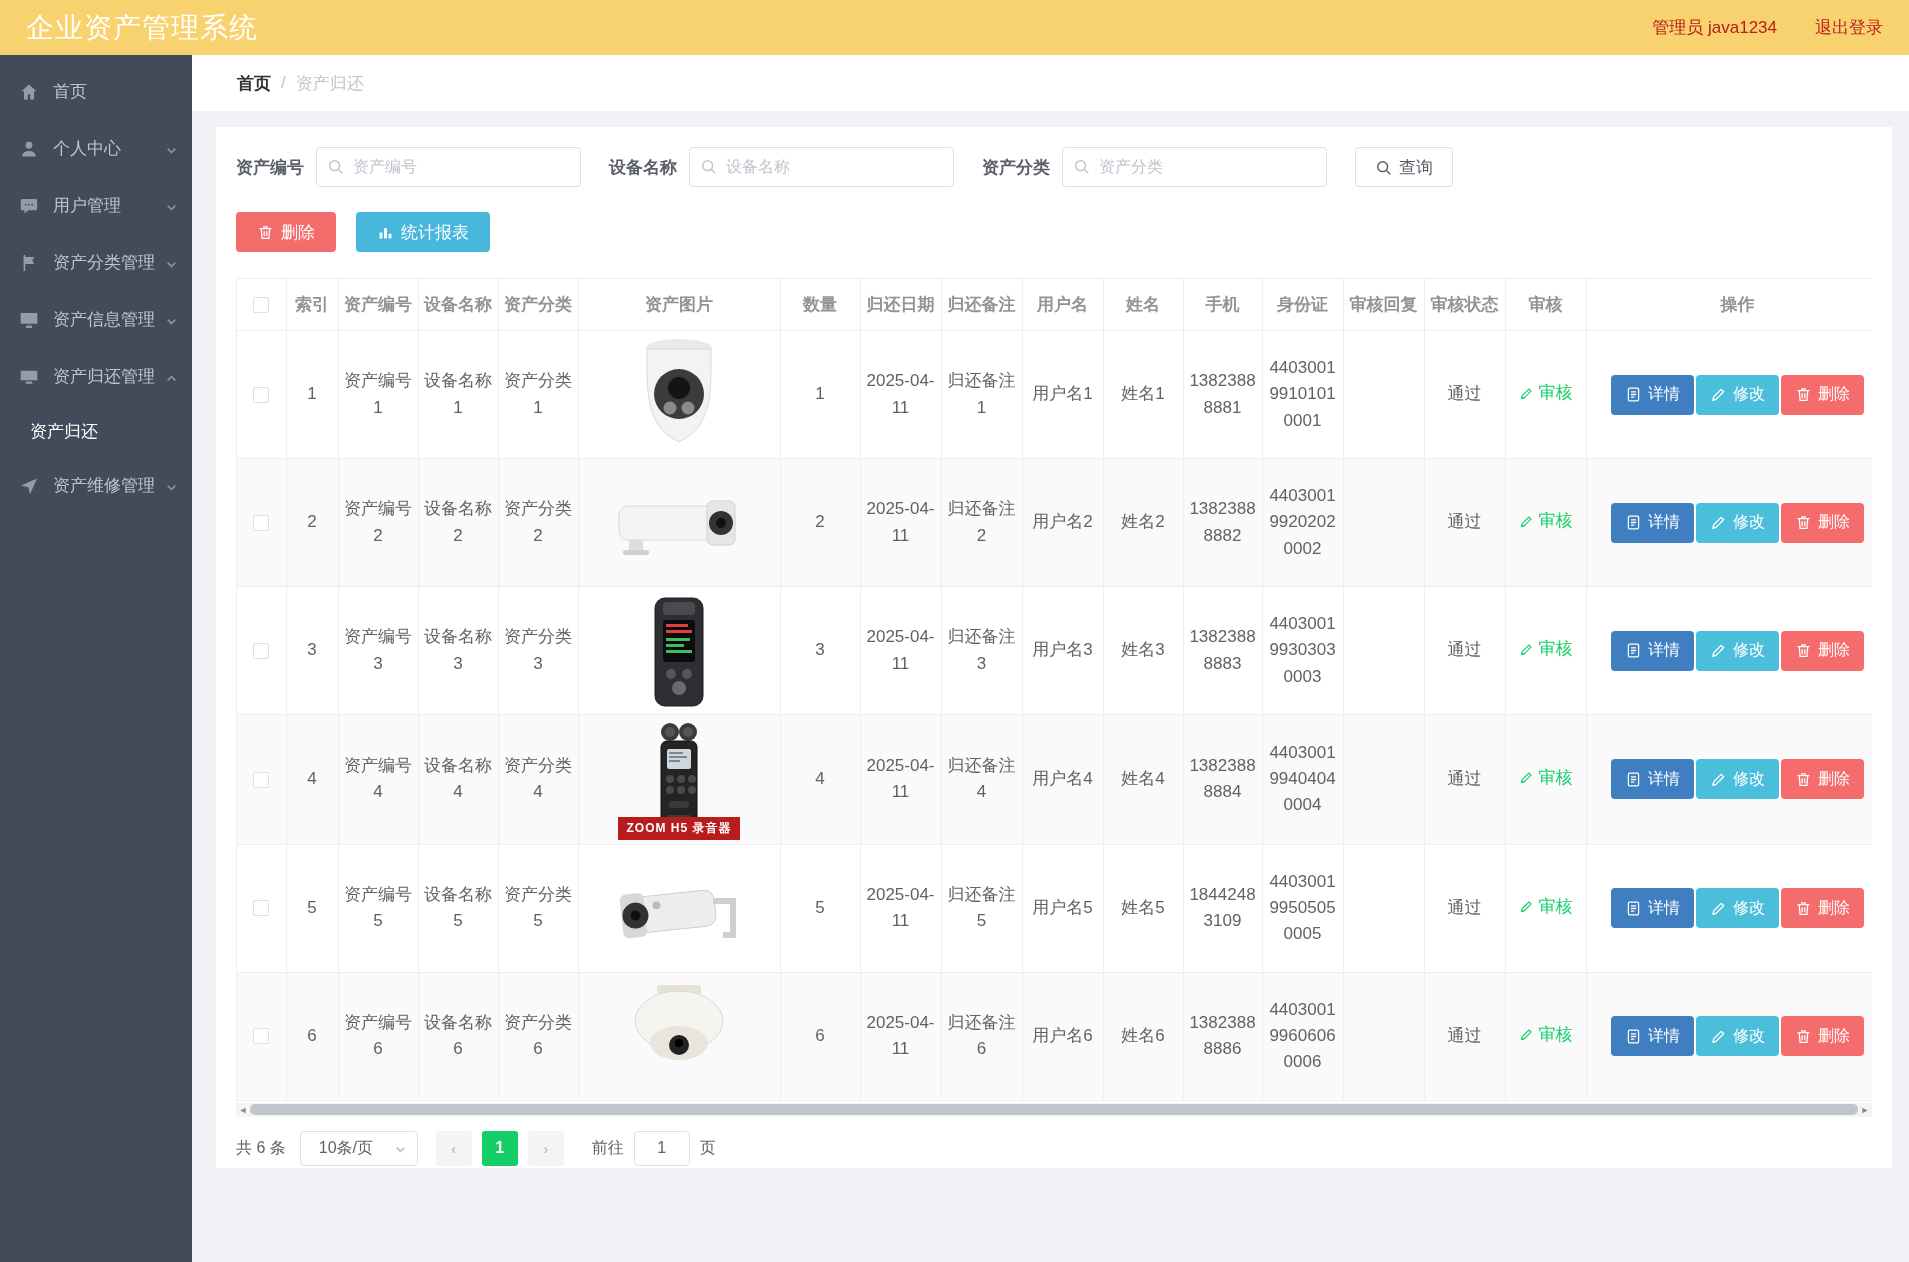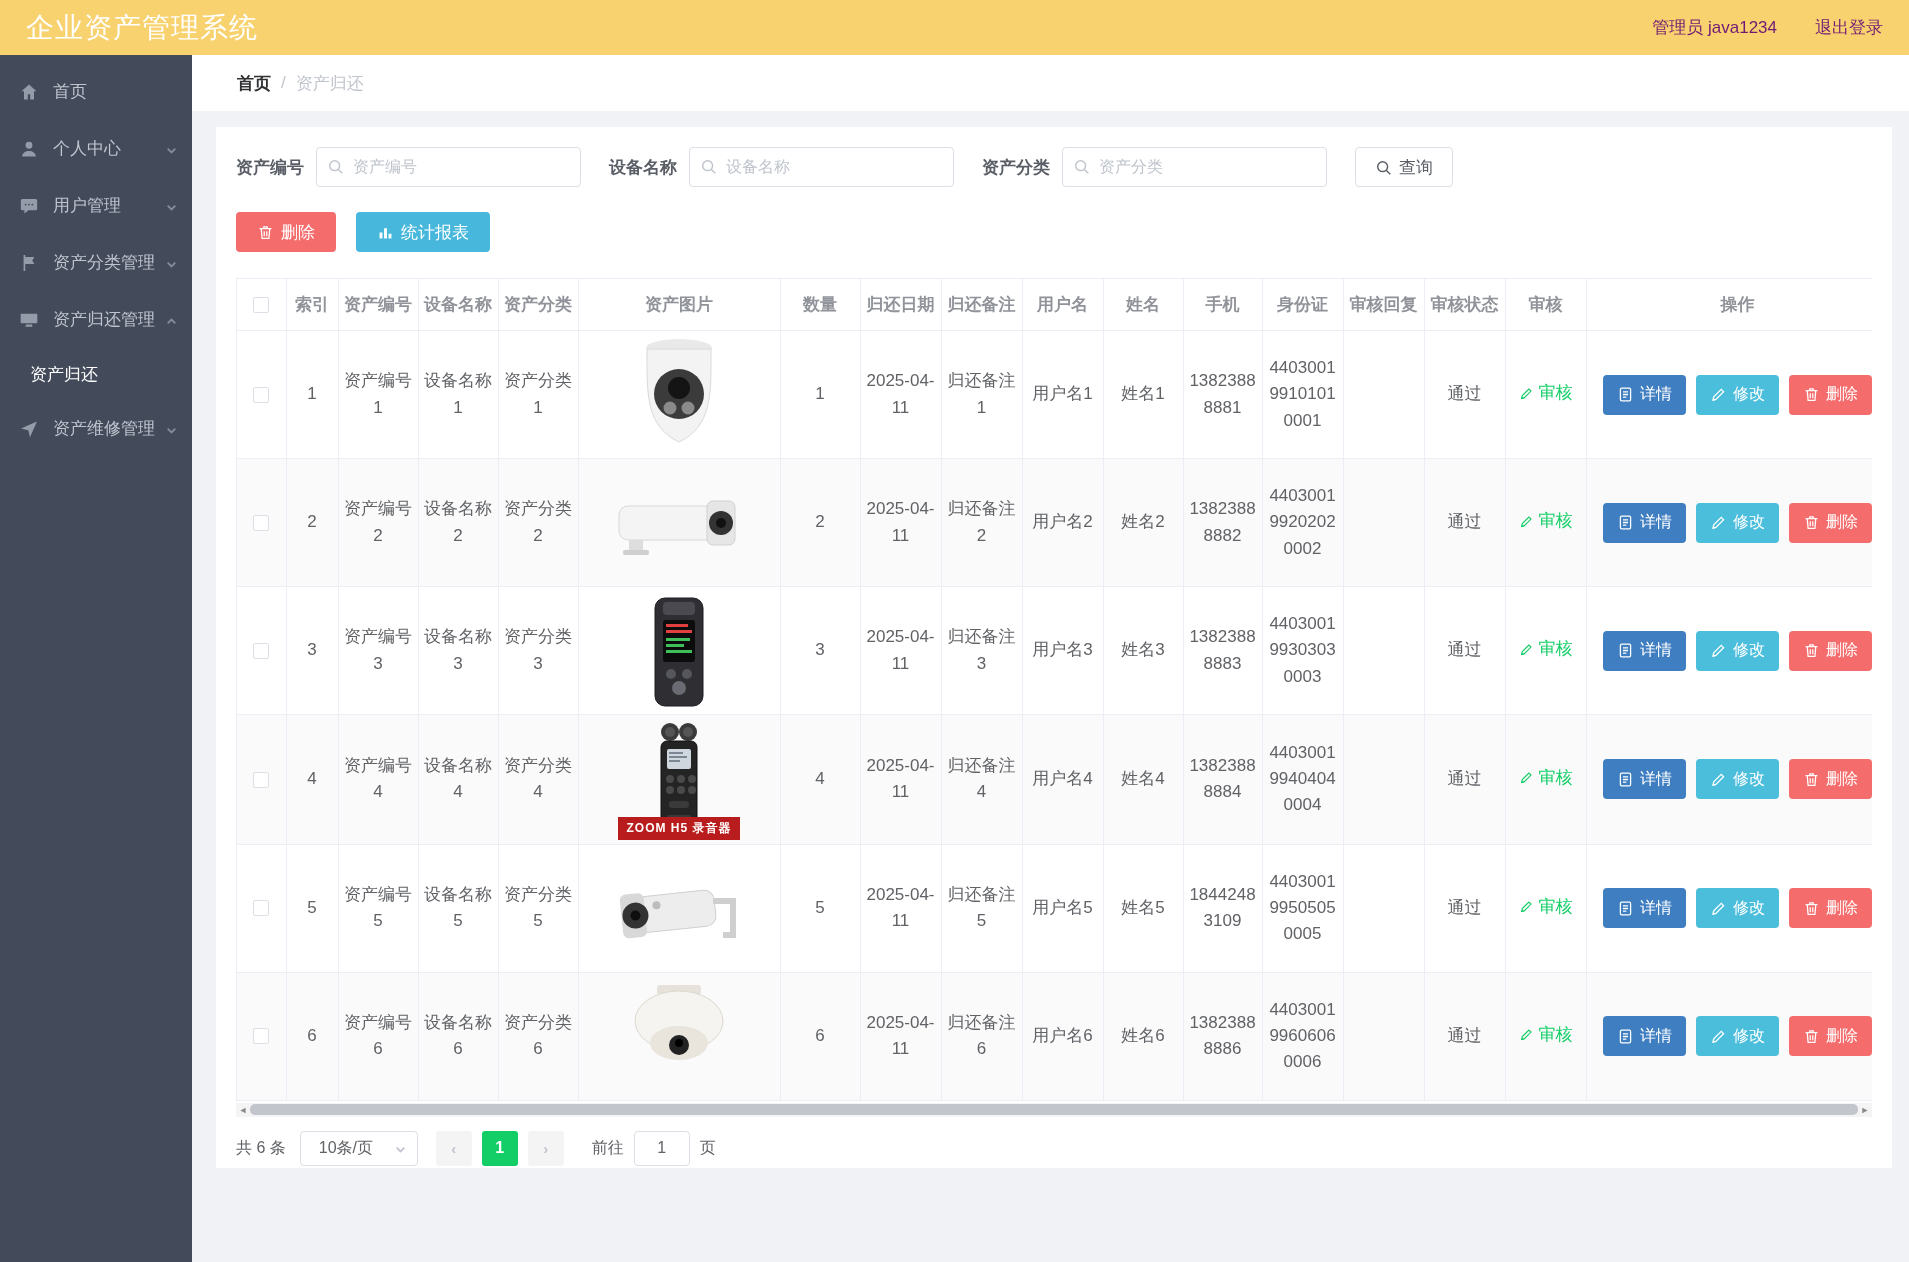--- a/index.html
+++ b/index.html
@@ -7,21 +7,21 @@
   body {
     width:1909px; height:1262px; overflow:hidden;
     background:#F0F2F5;
     font-family:"Liberation Sans","DejaVu Sans",sans-serif;
     color:#606266;
   }
   
   .topbar{position:absolute;top:0;left:0;width:1909px;height:55px;background:#F8D26E;
     display:flex;align-items:center;justify-content:space-between;padding:0 26px;z-index:20}
   .topbar-title{color:#fff;font-size:28px;font-weight:normal;letter-spacing:1px}
-  .topbar-right{display:flex;gap:38px;color:#701a75;font-size:17px}
+  .topbar-right{display:flex;gap:38px;color:#b91c1c;font-size:17px}
   .topbar-right span{cursor:pointer}
   
   .sidebar{position:absolute;top:55px;left:0;bottom:0;width:192px;background:#434A5A;padding-top:8px}
   .menu-item{height:57px;display:flex;align-items:center;padding:0 14px 0 18px;
     color:#BFC4CE;font-size:17px;cursor:pointer}
   .mi-icon{width:22px;height:22px;margin-right:13px;display:flex;align-items:center;justify-content:center;color:#959CA9}
   .mi-icon svg{width:20px;height:20px;fill:currentColor}
   .mi-label{flex:1}
   .chev{width:13px;height:13px;color:#868D9B}
   .chev svg{width:13px;height:13px;stroke:currentColor;fill:none;stroke-width:1.6}
@@ -60,21 +60,21 @@
   td{height:128px;font-size:17px;color:#606266;text-align:center;vertical-align:middle;
     border-bottom:1px solid #EBEEF5;border-right:1px solid #EBEEF5;padding:4px;line-height:1.55;word-break:break-all}
   tbody tr:nth-child(even){background:#FAFAFA}
   .cb{display:inline-block;width:16px;height:16px;border:1px solid #DCDFE6;border-radius:2px;background:#fff;cursor:pointer;vertical-align:middle}
   .img-wrap{position:relative;display:flex;flex-direction:column;align-items:center;justify-content:center}
   .img-wrap svg{display:block}
   .img-caption{margin-top:-20px;background:#b91c1c;color:#fff;font-size:12px;font-weight:bold;
     padding:2px 8px;letter-spacing:1px;white-space:nowrap;z-index:2}
   .audit-link{display:inline-flex;align-items:center;gap:5px;color:#13CE66;cursor:pointer;font-size:17px}
   .audit-link .ic{width:15px;height:15px}
-  .row-actions{display:flex;align-items:flex-end;justify-content:center;gap:10px}
+  .row-actions{display:flex;align-items:flex-end;justify-content:center;gap:2px}
   .btn-sm{height:40px;padding:0 13px;font-size:16px;gap:6px}
   .btn-detail{background:#3E7EC1;color:#fff}
   .btn-edit{background:#4BBEDC;color:#fff}
   .btn-del{background:#F56C6C;color:#fff}
   
   .hscroll{margin-top:2px;height:14px;background:#F4F4F4;display:flex;align-items:center;position:relative}
   .hs-arrow{width:14px;height:14px;display:flex;align-items:center;justify-content:center;color:#8A8A8A;font-size:9px;cursor:pointer}
   .hs-thumb{flex:1;height:11px;background:#C2C6CC;border-radius:5px;cursor:pointer}
   
   .pagination{margin-top:14px;display:flex;align-items:center;font-size:16px;color:#606266}
@@ -135,20 +135,32 @@
           <path d="M2.5 4.2L6 7.8l3.5-3.6"></path>
         </svg></span>
   </div>
   <div class="menu-item">
     <span class="mi-icon">
       <svg viewBox="0 0 24 24">
           <path d="M5.5 2.5v19h2v-8.3h11l-2.6-4.2 2.6-4.2H7.5V2.5z"></path>
         </svg>
       </span>
     <span class="mi-label">资产分类管理</span>
+    <span class="chev"><svg viewBox="0 0 12 12">
+          <path d="M2.5 4.2L6 7.8l3.5-3.6"></path>
+        </svg></span>
+  </div>
+  <div class="menu-item">
+    <span class="mi-icon">
+      <svg viewBox="0 0 24 24">
+          <path d="M3 3.5h18a1 1 0 0 1 1 1v11a1 1 0 0 1-1 1H3a1 1 0 0 1-1-1v-11a1 1 0 0 1 1-1z"></path>
+          <path d="M9 18.5h6l1 3H8z"></path>
+        </svg>
+      </span>
+    <span class="mi-label">资产信息管理</span>
     <span class="chev"><svg viewBox="0 0 12 12">
           <path d="M2.5 4.2L6 7.8l3.5-3.6"></path>
         </svg></span>
   </div>
   <div class="menu-item">
     <span class="mi-icon">
       <svg viewBox="0 0 24 24">
           <path d="M3 4.5h18a1 1 0 0 1 1 1v9.5a1 1 0 0 1-1 1H3a1 1 0 0 1-1-1V5.5a1 1 0 0 1 1-1z"></path>
           <path d="M8.5 17.5h7l.8 2.6H7.7z"></path>
         </svg>

